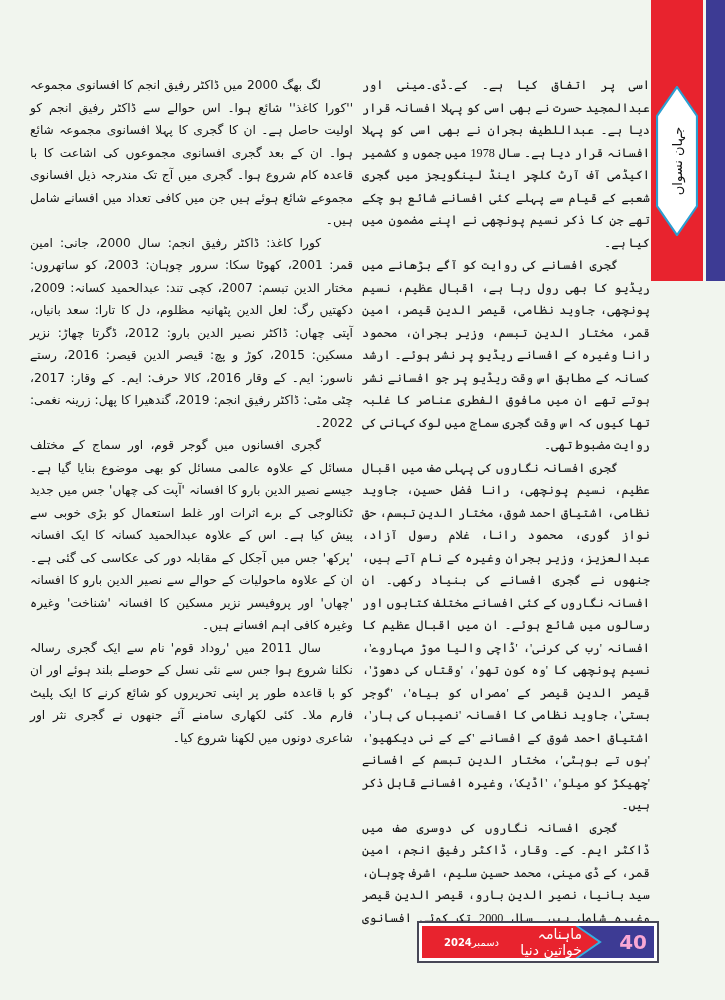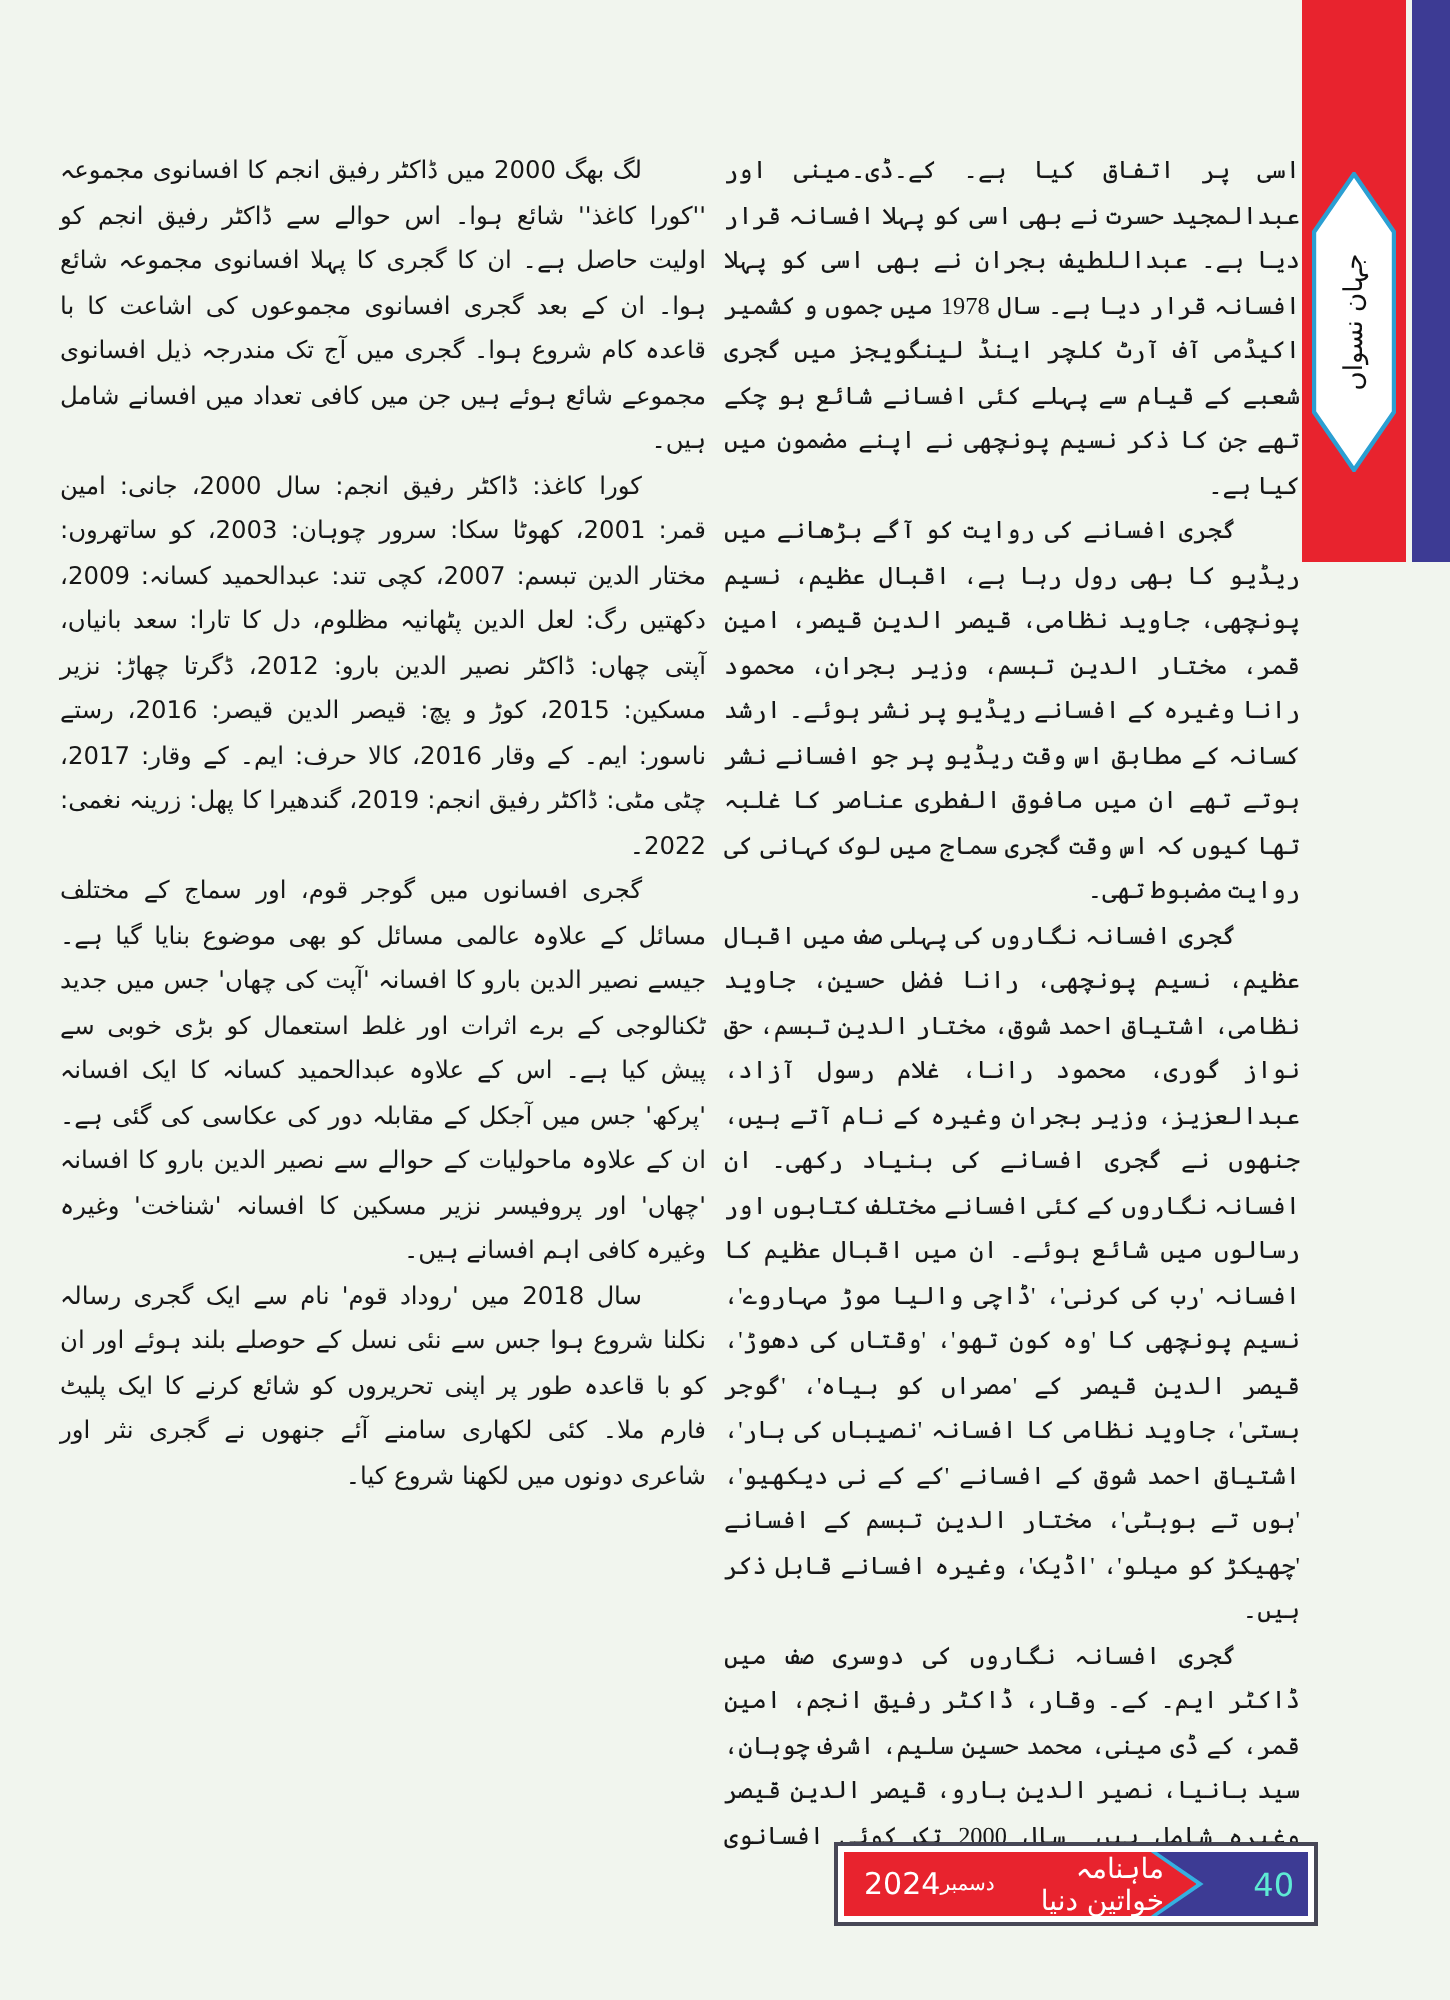--- a/index.html
+++ b/index.html
@@ -56,25 +56,25 @@
     background:#e8232e;
     clip-path:polygon(0 0,87% 0,100% 50%,87% 100%,0 100%);
   }
   .footer-label{
     position:absolute;left:10px;top:0;bottom:0;width:150px;
     display:flex;align-items:center;justify-content:space-between;
     direction:rtl;color:#fff;
   }
   .footer-label .mag{font-size:14px;}
   .footer-label .month{font-size:10px;}
-  .footer-label .year{font-size:15px;font-weight:normal;direction:ltr;}
+  .footer-label .year{font-size:10px;font-weight:bold;direction:ltr;margin-left:12px;}
   .footer-page{
     position:absolute;right:7px;top:0;bottom:0;
     display:flex;align-items:center;
-    color:#5eead4;font-weight:normal;font-size:16px;direction:ltr;
+    color:#f9a8d4;font-weight:bold;font-size:20px;direction:ltr;
   }
 </style>
 </head>
 <body>
 
 <div class="page">
 
   <div class="band-red"></div>
   <div class="band-blue"></div>
   <div class="section-tab">
@@ -88,21 +88,21 @@
     <p>اسی پر اتفاق کیا ہے۔ کے۔ڈی۔مینی اور عبدالمجید حسرت نے بھی اسی کو پہلا افسانہ قرار دیا ہے۔ عبداللطیف بجران نے بھی اسی کو پہلا افسانہ قرار دیا ہے۔ سال 1978 میں جموں و کشمیر اکیڈمی آف آرٹ کلچر اینڈ لینگویجز میں گجری شعبے کے قیام سے پہلے کئی افسانے شائع ہو چکے تھے جن کا ذکر نسیم پونچھی نے اپنے مضمون میں کیا ہے۔</p>
     <p class="indent">گجری افسانے کی روایت کو آگے بڑھانے میں ریڈیو کا بھی رول رہا ہے، اقبال عظیم، نسیم پونچھی، جاوید نظامی، قیصر الدین قیصر، امین قمر، مختار الدین تبسم، وزیر بجران، محمود رانا وغیرہ کے افسانے ریڈیو پر نشر ہوئے۔ ارشد کسانہ کے مطابق اس وقت ریڈیو پر جو افسانے نشر ہوتے تھے ان میں مافوق الفطری عناصر کا غلبہ تھا کیوں کہ اس وقت گجری سماج میں لوک کہانی کی روایت مضبوط تھی۔</p>
     <p class="indent">گجری افسانہ نگاروں کی پہلی صف میں اقبال عظیم، نسیم پونچھی، رانا فضل حسین، جاوید نظامی، اشتیاق احمد شوق، مختار الدین تبسم، حق نواز گوری، محمود رانا، غلام رسول آزاد، عبدالعزیز، وزیر بجران وغیرہ کے نام آتے ہیں، جنھوں نے گجری افسانے کی بنیاد رکھی۔ ان افسانہ نگاروں کے کئی افسانے مختلف کتابوں اور رسالوں میں شائع ہوئے۔ ان میں اقبال عظیم کا افسانہ 'رب کی کرنی'، 'ڈاچی والیا موڑ مہاروے'، نسیم پونچھی کا 'وہ کون تھو'، 'وقتاں کی دھوڑ'، قیصر الدین قیصر کے 'مصراں کو بیاہ'، 'گوجر بستی'، جاوید نظامی کا افسانہ 'نصیباں کی ہار'، اشتیاق احمد شوق کے افسانے 'کے کے نی دیکھیو'، 'ہوں تے بوہٹی'، مختار الدین تبسم کے افسانے 'چھیکڑ کو میلو'، 'اڈیک'، وغیرہ افسانے قابل ذکر ہیں۔</p>
     <p class="indent">گجری افسانہ نگاروں کی دوسری صف میں ڈاکٹر ایم۔ کے۔ وقار، ڈاکٹر رفیق انجم، امین قمر، کے ڈی مینی، محمد حسین سلیم، اشرف چوہان، سید بانیا، نصیر الدین بارو، قیصر الدین قیصر وغیرہ شامل ہیں۔ سال 2000 تک کوئی افسانوی مجموعہ شائع نہیں ہوا۔ اکیسویں</p>
   </div>
 
   <div class="col col-left">
     <p class="indent">لگ بھگ 2000 میں ڈاکٹر رفیق انجم کا افسانوی مجموعہ ''کورا کاغذ'' شائع ہوا۔ اس حوالے سے ڈاکٹر رفیق انجم کو اولیت حاصل ہے۔ ان کا گجری کا پہلا افسانوی مجموعہ شائع ہوا۔ ان کے بعد گجری افسانوی مجموعوں کی اشاعت کا با قاعدہ کام شروع ہوا۔ گجری میں آج تک مندرجہ ذیل افسانوی مجموعے شائع ہوئے ہیں جن میں کافی تعداد میں افسانے شامل ہیں۔</p>
     <p class="indent">کورا کاغذ: ڈاکٹر رفیق انجم: سال 2000، جانی: امین قمر: 2001، کھوٹا سکا: سرور چوہان: 2003، کو ساتھروں: مختار الدین تبسم: 2007، کچی تند: عبدالحمید کسانہ: 2009، دکھتیں رگ: لعل الدین پٹھانیہ مظلوم، دل کا تارا: سعد بانیاں، آپتی چھاں: ڈاکٹر نصیر الدین بارو: 2012، ڈگرتا چھاڑ: نزیر مسکین: 2015، کوڑ و پچ: قیصر الدین قیصر: 2016، رستے ناسور: ایم۔ کے وقار 2016، کالا حرف: ایم۔ کے وقار: 2017، چٹی مٹی: ڈاکٹر رفیق انجم: 2019، گندھیرا کا پھل: زرینہ نغمی: 2022۔</p>
     <p class="indent">گجری افسانوں میں گوجر قوم، اور سماج کے مختلف مسائل کے علاوہ عالمی مسائل کو بھی موضوع بنایا گیا ہے۔ جیسے نصیر الدین بارو کا افسانہ 'آپت کی چھاں' جس میں جدید ٹکنالوجی کے برے اثرات اور غلط استعمال کو بڑی خوبی سے پیش کیا ہے۔ اس کے علاوہ عبدالحمید کسانہ کا ایک افسانہ 'پرکھ' جس میں آجکل کے مقابلہ دور کی عکاسی کی گئی ہے۔ ان کے علاوہ ماحولیات کے حوالے سے نصیر الدین بارو کا افسانہ 'چھاں' اور پروفیسر نزیر مسکین کا افسانہ 'شناخت' وغیرہ وغیرہ کافی اہم افسانے ہیں۔</p>
-    <p class="indent">سال 2018 میں 'روداد قوم' نام سے ایک گجری رسالہ نکلنا شروع ہوا جس سے نئی نسل کے حوصلے بلند ہوئے اور ان کو با قاعدہ طور پر اپنی تحریروں کو شائع کرنے کا ایک پلیٹ فارم ملا۔ کئی لکھاری سامنے آئے جنھوں نے گجری نثر اور شاعری دونوں میں لکھنا شروع کیا۔</p>
+    <p class="indent">سال 2011 میں 'روداد قوم' نام سے ایک گجری رسالہ نکلنا شروع ہوا جس سے نئی نسل کے حوصلے بلند ہوئے اور ان کو با قاعدہ طور پر اپنی تحریروں کو شائع کرنے کا ایک پلیٹ فارم ملا۔ کئی لکھاری سامنے آئے جنھوں نے گجری نثر اور شاعری دونوں میں لکھنا شروع کیا۔</p>
   </div>
 
   <div class="footer-box">
     <div class="footer-inner">
       <div class="arrow-cyan"></div>
       <div class="arrow-red"></div>
       <div class="footer-label">
         <span class="mag">ماہنامہ خواتین دنیا</span>
         <span class="month">دسمبر</span>
         <span class="year">2024</span>

